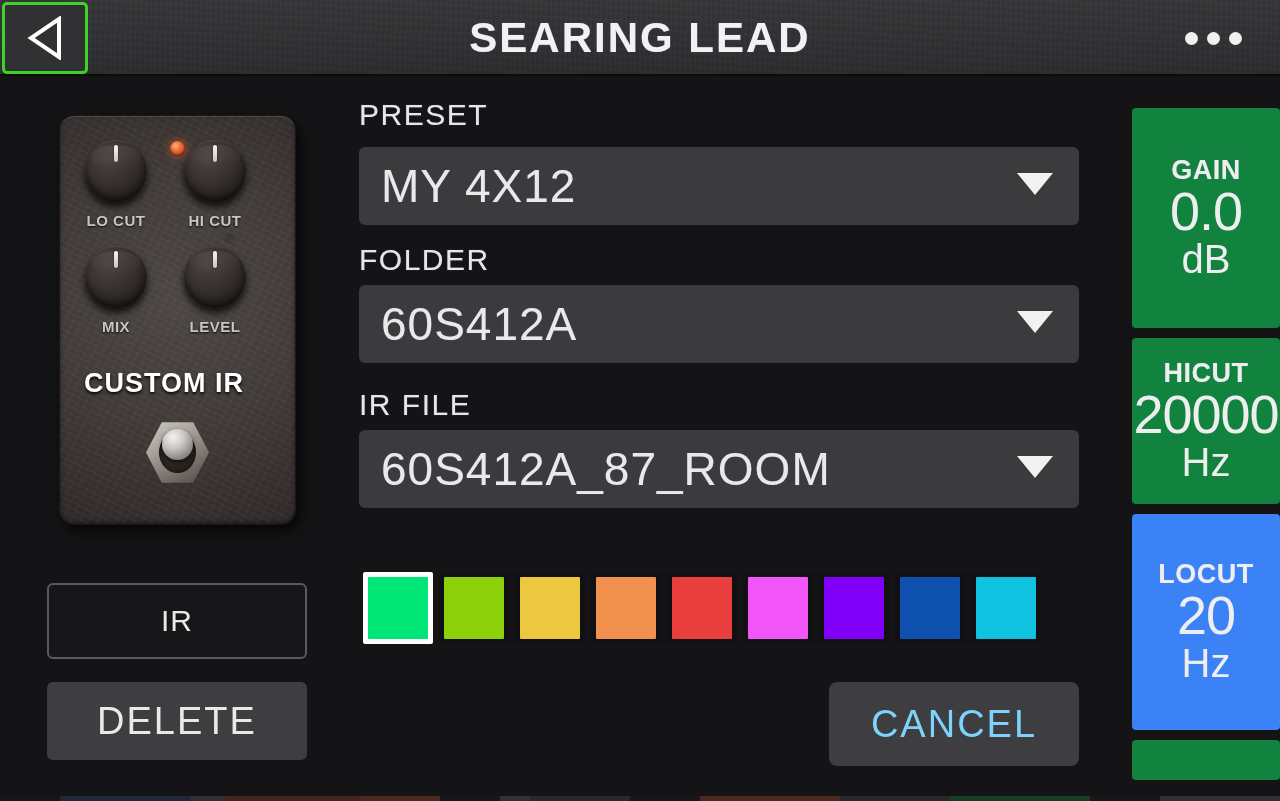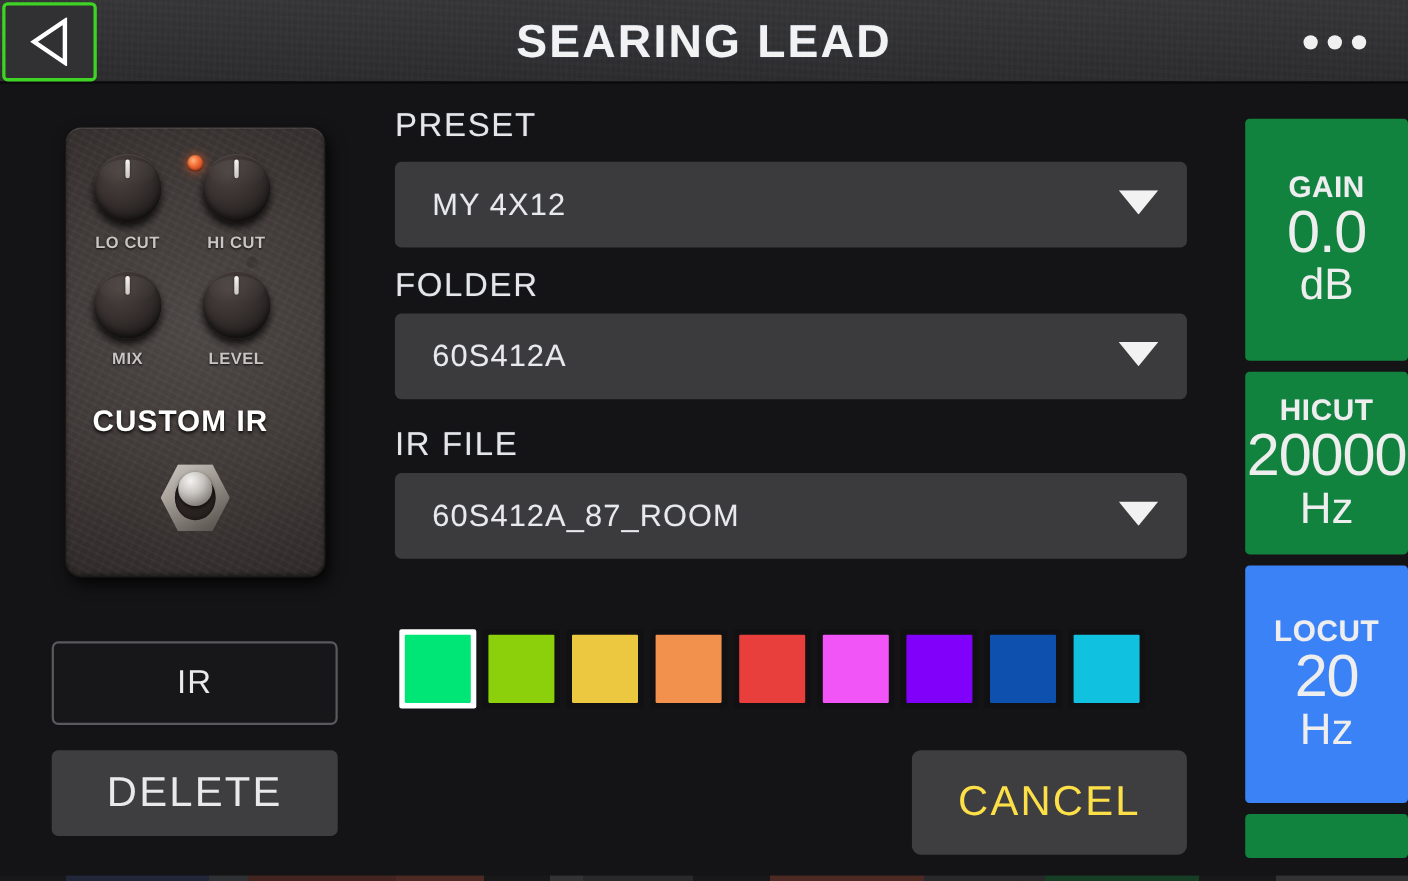--- a/index.html
+++ b/index.html
@@ -141,21 +141,21 @@
   .field-label {
     position: absolute; color: #e6e6e6; font-size: 30px; letter-spacing: 1.5px;
     text-shadow: 0 0 1px rgba(160,190,255,.45);
   }
   .dropdown {
     position: absolute; left: 359px; width: 720px; height: 78px;
     background: #3b3b3d; border-radius: 6px; cursor: pointer;
     display: flex; align-items: center;
   }
   .dropdown .dd-value {
-    flex: 1; padding-left: 34px; color: #e9e9e9; font-size: 28px; letter-spacing: 1px;
+    flex: 1; padding-left: 22px; color: #e9e9e9; font-size: 46px; letter-spacing: 1px;
     white-space: nowrap; overflow: hidden;
     text-shadow: 0 0 1px rgba(160,190,255,.35);
   }
   .dropdown .dd-caret { margin-right: 26px; }
 
   #label-preset  { left: 359px; top: 98px; }
   #dd-preset     { top: 147px; }
   #label-folder  { left: 359px; top: 243px; }
   #dd-folder     { top: 285px; }
   #label-irfile  { left: 359px; top: 388px; }
@@ -180,24 +180,24 @@
     display: flex; align-items: center; justify-content: center; cursor: pointer;
     color: #e9e9e9; font-size: 30px; letter-spacing: 1px;
   }
   #delete-button {
     position: absolute; left: 47px; top: 682px; width: 260px; height: 78px;
     background: #3e3e40; border-radius: 6px;
     display: flex; align-items: center; justify-content: center; cursor: pointer;
     color: #e9e9e9; font-size: 38px; letter-spacing: 2px;
   }
   #cancel-button {
-    position: absolute; left: 829px; top: 682px; width: 250px; height: 95px;
+    position: absolute; left: 829px; top: 682px; width: 250px; height: 84px;
     background: #3e3e40; border-radius: 8px;
     display: flex; align-items: center; justify-content: center; cursor: pointer;
-    color: #fde047; font-size: 38px; letter-spacing: 2px;
+    color: #7dd3fc; font-size: 38px; letter-spacing: 2px;
   }
 
   
   #param-rail {
     position: absolute; left: 1132px; top: 108px; width: 148px;
   }
   .param-tile {
     width: 148px; background: #12823f; border-radius: 4px;
     margin-bottom: 10px; cursor: pointer;
     display: flex; flex-direction: column; align-items: center; justify-content: center;

